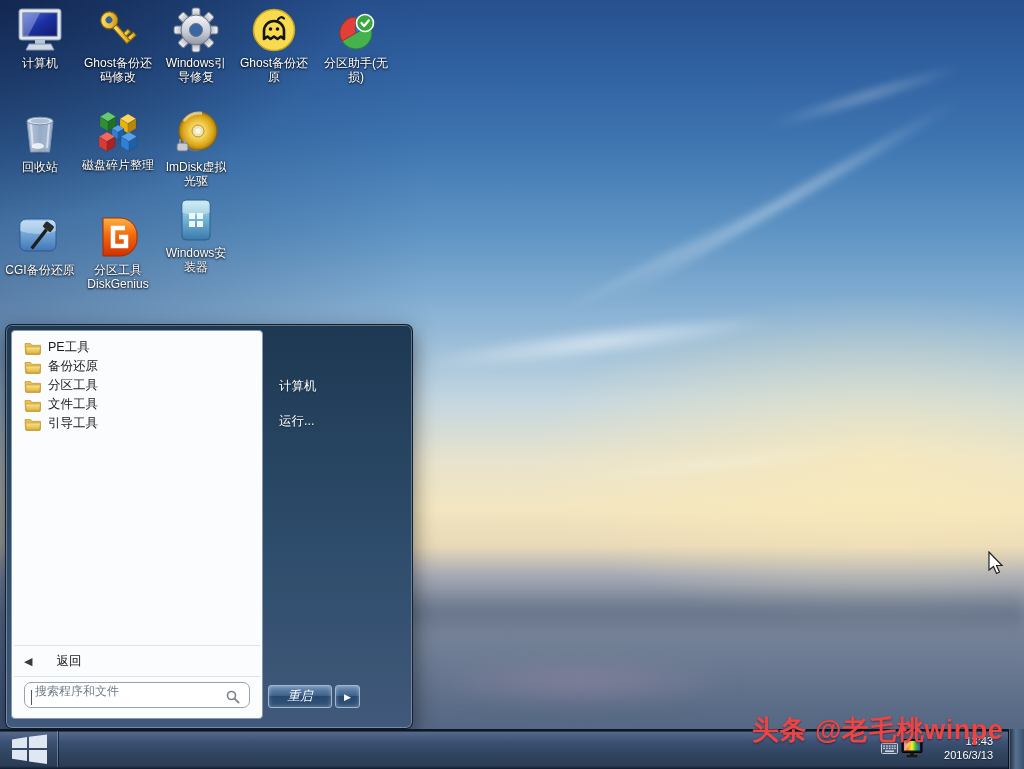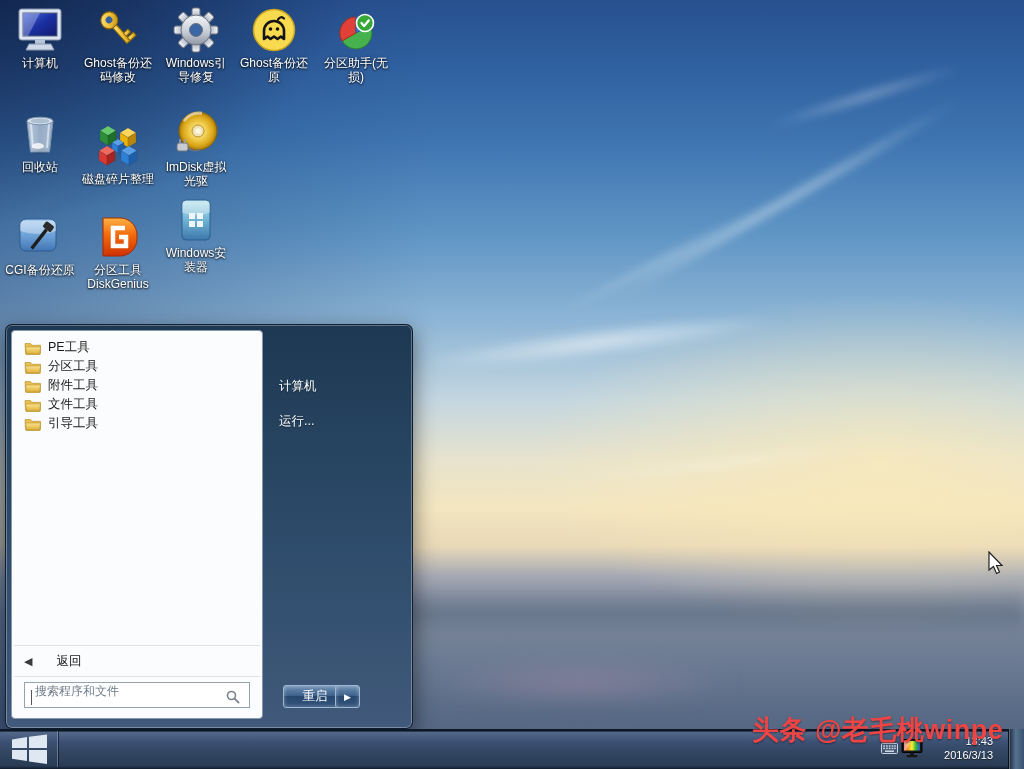--- a/index.html
+++ b/index.html
@@ -39,32 +39,32 @@
   .menu-left{position:absolute;left:5px;top:5px;width:252px;height:389px;background:#fbfcfd;
       border:1px solid #8796a8;border-radius:4px;display:flex;flex-direction:column;box-sizing:border-box;}
   .folder-list{padding:7px 4px 0;}
   .folder-item{display:flex;align-items:center;height:19px;padding-left:8px;gap:6px;
       font-size:12.5px;color:#1a1a1a;cursor:default;text-align:right;}
   .menu-spacer{flex:1;}
   .menu-divider{height:1px;background:#dfe3e8;margin:0 2px;}
   .back-row{height:30px;display:flex;align-items:center;padding-left:12px;gap:24px;font-size:12.5px;color:#1a1a1a;}
   .back-arrow{font-size:11px;color:#3a3a3a;}
   .search-row{height:41px;display:flex;align-items:center;padding:0 12px 6px;position:relative;box-sizing:border-box;}
-  .search-box{flex:1;height:26px;border:1px solid #98a2ad;border-radius:0;background:#fff;
+  .search-box{flex:1;height:26px;border:1px solid #98a2ad;border-radius:7px;background:#fff;
       font-size:12px;color:#333;padding:0 30px 8px 10px;outline:none;box-sizing:border-box;}
   .search-box::placeholder{color:#6f7d89;}
   .search-caret{position:absolute;left:19px;top:13px;width:1px;height:15px;background:#555;}
   .search-mag{position:absolute;right:22px;top:13px;}
   .menu-right-item{position:absolute;left:273px;font-size:12.5px;color:#fff;cursor:default;
       text-shadow:0 1px 1px rgba(0,0,0,.45);}
   .btn{position:absolute;height:23px;box-sizing:border-box;color:#fff;font-size:12.5px;
       background:linear-gradient(180deg,#6e8fb4 0%,#3f628c 45%,#27486f 50%,#33547c 100%);
       border:1px solid #9db8d4;border-radius:3px;display:flex;align-items:center;justify-content:center;
       box-shadow:inset 0 0 4px rgba(255,255,255,.35);cursor:default;}
-  .btn-restart{left:277px;top:360px;width:64px;}
+  .btn-restart{left:262px;top:360px;width:64px;font-style:italic;}
   .btn-restart-arrow{left:329px;top:360px;width:25px;font-size:9px;}
 
   
   .taskbar{position:absolute;left:0;bottom:0;width:1024px;height:40px;z-index:30;
       background:linear-gradient(180deg,#0d1826 0%,#0d1826 5%,#54688a 8%,#3c5174 32%,#31455f 62%,#2a3c55 92%,#101c2c 100%);}
   .start-btn{position:absolute;left:8px;top:4px;width:42px;height:33px;display:flex;align-items:center;justify-content:center;cursor:default;}
   .tb-sep{position:absolute;left:57px;top:2px;bottom:2px;width:1px;background:rgba(160,185,215,.45);box-shadow:1px 0 0 rgba(5,12,22,.6);}
   .tray-kbd{position:absolute;left:881px;top:14px;}
   .tray-mon{position:absolute;left:901px;top:10px;cursor:default;}
   .tray-clock{position:absolute;right:31px;top:5px;width:72px;text-align:right;color:#fff;
@@ -222,21 +222,21 @@
     <ellipse cx="24" cy="41" rx="10" ry="2.5" fill="rgba(15,25,45,.3)"></ellipse>
     <path d="M11,11 h26 l-3.5,31 h-19 z" fill="url(#g-bin)" stroke="#7d93ac"></path>
     <ellipse cx="22" cy="36" rx="6" ry="3" fill="#eef2f6" opacity=".95"></ellipse>
     <path d="M15,14 L17,38 M33,14 L31,38" stroke="rgba(255,255,255,.55)" stroke-width="2" fill="none"></path>
     <ellipse cx="24" cy="11" rx="13" ry="3.8" fill="#d7e4f0" stroke="#7d93ac"></ellipse>
     <ellipse cx="24" cy="11" rx="9.5" ry="2.4" fill="#aebfd2"></ellipse>
   </svg>
   <div class="icon-label">回收站</div>
 </div>
 
-<div class="icon-cell" style="left:79px;top:122px">
+<div class="icon-cell" style="left:79px;top:108px">
   <svg width="48" height="48" viewBox="0 0 48 48">
     <g stroke="rgba(0,0,0,.25)" stroke-width=".4">
       <polygon points="6,8.8 14,4 22,8.8 14,13.6" fill="#66c96e"></polygon>
       <polygon points="6,8.8 14,13.6 14,23.2 6,18.4" fill="#2f8f38"></polygon>
       <polygon points="14,13.6 22,8.8 22,18.4 14,23.2" fill="#1f6f28"></polygon>
       <polygon points="26,10.8 34,6 42,10.8 34,15.6" fill="#ffd75e"></polygon>
       <polygon points="26,10.8 34,15.6 34,25.2 26,20.4" fill="#eab308"></polygon>
       <polygon points="34,15.6 42,10.8 42,20.4 34,25.2" fill="#b8860b"></polygon>
       <polygon points="18,20.6 24,17 30,20.6 24,24.2" fill="#5aa0e8"></polygon>
       <polygon points="18,20.6 24,24.2 24,31.4 18,27.8" fill="#2f7fd6"></polygon>
@@ -312,28 +312,28 @@
             <path d="M1,2.5 h5.5 l1.5,1.8 h8.5 v8.2 a1,1 0 0 1 -1,1 h-13 a1,1 0 0 1 -1,-1 z" fill="#e9c04f" stroke="#b08a26" stroke-width=".6"></path>
             <path d="M1.6,6 h15 l-1.2,6.8 h-12.8 z" fill="url(#g-fold)" stroke="#b08a26" stroke-width=".5"></path>
           </svg>
         <span>PE工具</span>
       </div>
       <div class="folder-item">
         <svg width="18" height="14" viewBox="0 0 18 14">
             <path d="M1,2.5 h5.5 l1.5,1.8 h8.5 v8.2 a1,1 0 0 1 -1,1 h-13 a1,1 0 0 1 -1,-1 z" fill="#e9c04f" stroke="#b08a26" stroke-width=".6"></path>
             <path d="M1.6,6 h15 l-1.2,6.8 h-12.8 z" fill="url(#g-fold)" stroke="#b08a26" stroke-width=".5"></path>
           </svg>
-        <span>分区工具</span>
+        <span>备份还原</span>
       </div>
       <div class="folder-item">
         <svg width="18" height="14" viewBox="0 0 18 14">
             <path d="M1,2.5 h5.5 l1.5,1.8 h8.5 v8.2 a1,1 0 0 1 -1,1 h-13 a1,1 0 0 1 -1,-1 z" fill="#e9c04f" stroke="#b08a26" stroke-width=".6"></path>
             <path d="M1.6,6 h15 l-1.2,6.8 h-12.8 z" fill="url(#g-fold)" stroke="#b08a26" stroke-width=".5"></path>
           </svg>
-        <span>附件工具</span>
+        <span>分区工具</span>
       </div>
       <div class="folder-item">
         <svg width="18" height="14" viewBox="0 0 18 14">
             <path d="M1,2.5 h5.5 l1.5,1.8 h8.5 v8.2 a1,1 0 0 1 -1,1 h-13 a1,1 0 0 1 -1,-1 z" fill="#e9c04f" stroke="#b08a26" stroke-width=".6"></path>
             <path d="M1.6,6 h15 l-1.2,6.8 h-12.8 z" fill="url(#g-fold)" stroke="#b08a26" stroke-width=".5"></path>
           </svg>
         <span>文件工具</span>
       </div>
       <div class="folder-item">
         <svg width="18" height="14" viewBox="0 0 18 14">

